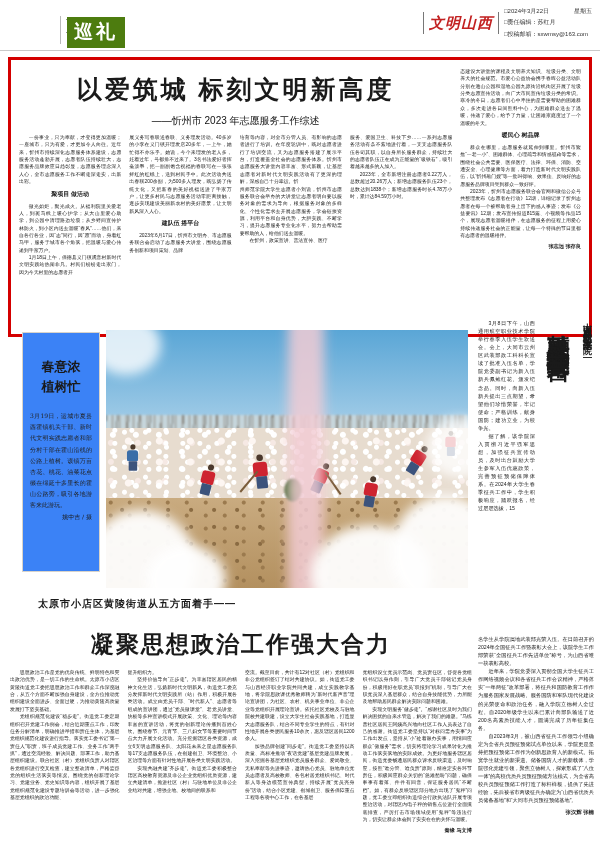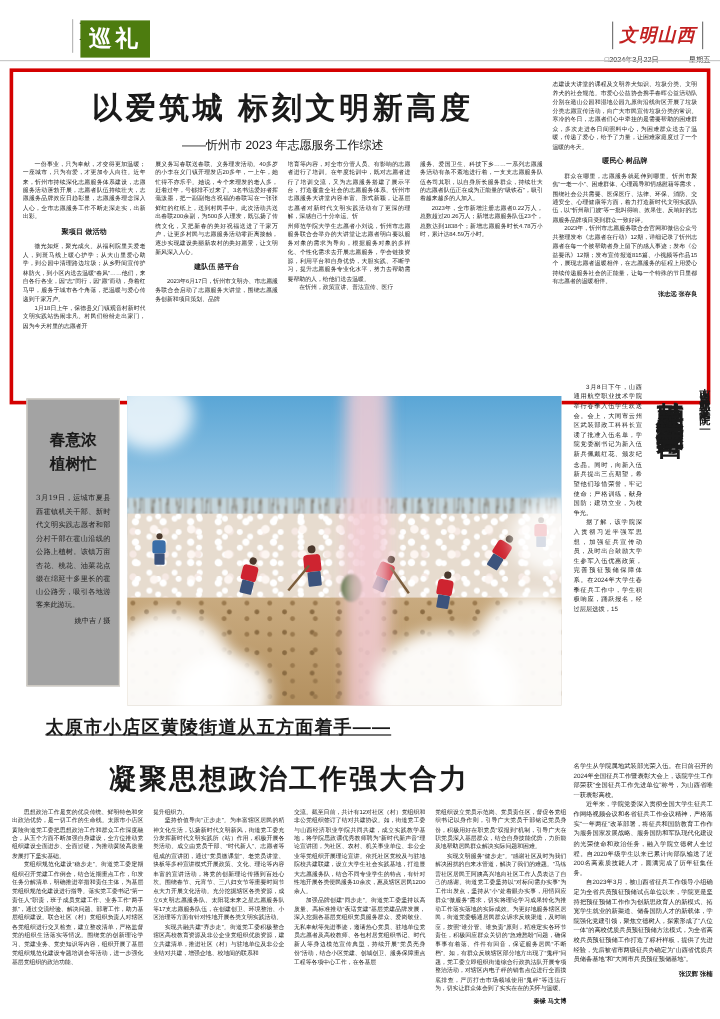--- a/index.html
+++ b/index.html
@@ -5,21 +5,21 @@
   html,body{margin:0;padding:0;background:#e8e8e8;}
   .page{position:relative;width:600px;height:849px;margin:0 auto;background:#fff;overflow:hidden;
         font-family:"Liberation Sans",sans-serif;color:#1a1a1a;}
 
   
   .hdr-pageno{position:absolute;left:18px;top:13px;font-family:"Liberation Serif",serif;
               font-weight:bold;font-size:22px;letter-spacing:1px;margin-left:48px;}
   .hdr-div{position:absolute;left:60px;top:16px;width:1px;height:28px;background:#b9b9b9;}
   .section-badge{position:absolute;left:67px;top:17px;background:#4d7c0f;color:#fff;
                  font-weight:bold;font-size:19px;letter-spacing:3px;padding:2px 7px 3px;}
-  .hdr-right{position:absolute;right:8px;top:18px;display:flex;align-items:center;gap:5px;flex-direction:column;}
+  .hdr-right{position:absolute;right:8px;top:6px;display:flex;align-items:center;gap:5px;}
   .masthead{font-family:"DejaVu Serif",serif;font-style:italic;font-weight:bold;color:#c22121;
             font-size:15px;letter-spacing:1px;border-left:1px solid #777;border-right:1px solid #777;
             padding:3px 5px;line-height:1.1;}
   .hdr-info{font-size:6px;color:#333;line-height:1.9;width:88px;}
   .hdr-info .l1{display:flex;justify-content:space-between;}
   .hdr-rule{position:absolute;left:0;top:50px;width:600px;height:1px;background:#c9c9c9;}
 
   
   .vol{position:absolute;left:8px;top:57px;width:584px;height:280px;box-sizing:border-box;
        border:3px solid #d40000;background:#fff;padding:6px 8px;display:flex;gap:8px;}
@@ -29,21 +29,21 @@
   .vol-cols{flex:1;display:flex;gap:8px;overflow:hidden;}
   .ncol{flex:1;font-size:4.9px;line-height:1.5;text-align:justify;overflow:hidden;}
   .vol-col5{width:122px;font-size:4.9px;line-height:1.5;text-align:justify;padding-top:2px;overflow:hidden;}
   .para{margin:0;text-indent:2em;}
   .para.noind{text-indent:0;}
   .subhead{font-weight:bold;text-align:center;font-size:6px;margin:4px 0;text-indent:0;}
   .byline{text-align:right;font-weight:bold;font-size:5.2px;margin-top:3px;text-indent:0;}
 
   
   .spring-box{position:absolute;left:22px;top:332px;width:78px;height:240px;box-sizing:border-box;
-              border:1px solid #d8d3ca;padding:24px 7px 0;background:#a3a3a3;}
+              border:1px solid #d8d3ca;padding:24px 7px 0;background:#3b82f6;}
   .spring-title{font-family:"Liberation Serif",serif;font-weight:bold;font-size:13px;
                 text-align:center;line-height:1.55;}
   .spring-caption{margin-top:13px;font-family:"DejaVu Serif",serif;font-size:6px;line-height:1.85;
                   text-align:justify;color:#222;}
   .spring-byline{text-align:right;font-family:"DejaVu Serif",serif;font-size:6px;margin-top:3px;}
 
   .photo{position:absolute;left:106px;top:330px;width:362px;height:258px;overflow:hidden;background:#dfe8ee;}
   .sky{position:absolute;left:0;top:0;right:0;height:40%;background:linear-gradient(#5aa6d6,#a9d0e9);}
   .treeline{position:absolute;left:0;top:33%;right:0;height:13%;filter:blur(1px);opacity:.8;
             background:repeating-linear-gradient(88deg,#8a7a66 0 1px,transparent 1px 7px),
@@ -80,21 +80,21 @@
   .mil-narrow{width:57px;font-size:5.2px;line-height:1.55;text-align:justify;overflow:hidden;padding-top:3px;}
   .mil-headline{writing-mode:vertical-rl;text-orientation:upright;font-weight:900;font-size:23px;
                 letter-spacing:2px;line-height:1.6;margin-left:5px;}
   .mil-kicker{writing-mode:vertical-rl;text-orientation:upright;font-weight:bold;font-size:9px;
               letter-spacing:2px;line-height:1.4;margin-left:4px;}
   .mil-wide{margin-top:5px;font-size:5.2px;line-height:1.55;text-align:justify;}
   .mil-byline{text-align:right;font-weight:bold;font-size:5.4px;margin-top:4px;}
 
   
   .street{position:absolute;left:10px;top:597px;width:462px;}
-  .street-kicker{font-size:15px;font-weight:bold;margin-left:28px;letter-spacing:1px;text-decoration:underline;}
+  .street-kicker{font-size:10px;font-weight:bold;margin-left:28px;letter-spacing:1px;}
   .street-title{font-size:23px;font-weight:900;text-align:center;letter-spacing:2px;margin:18px 0 9px;}
   .street-cols{display:flex;gap:8px;height:238px;overflow:hidden;}
 </style>
 </head>
 <body>
 
 <div class="page">
 
   <div class="hdr-pageno">D8</div>
   <div class="hdr-div"></div>

